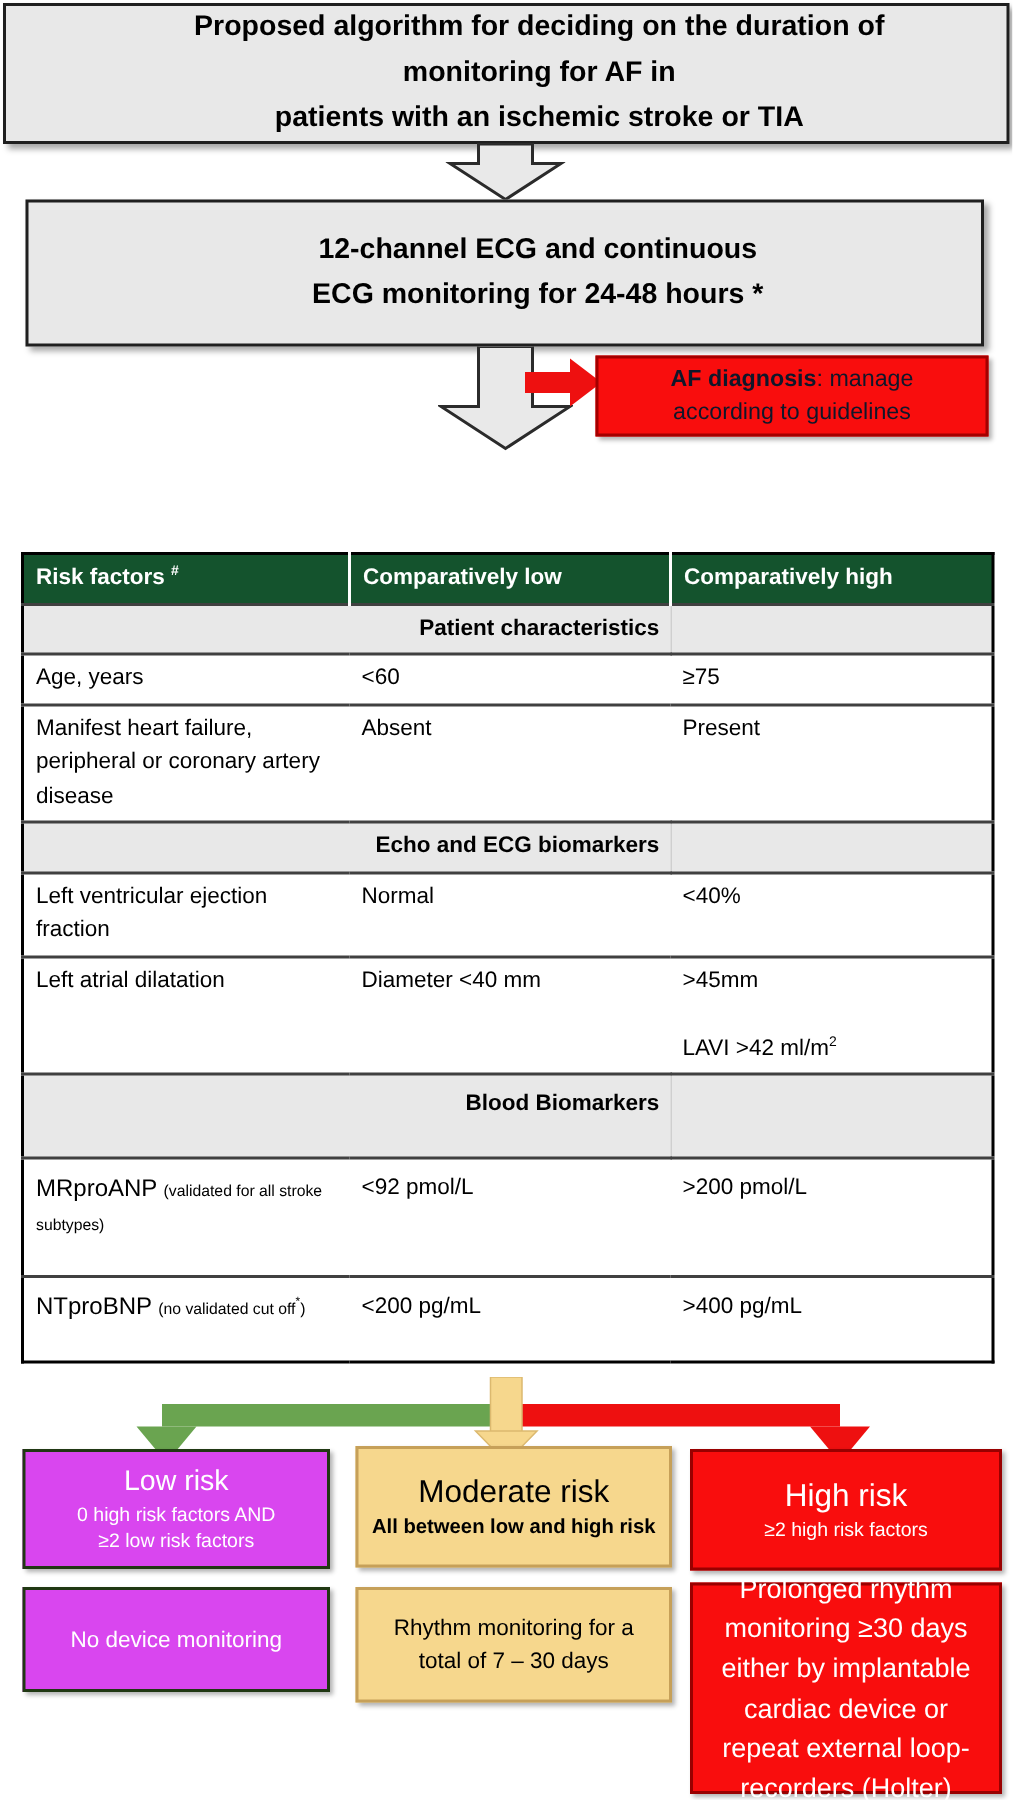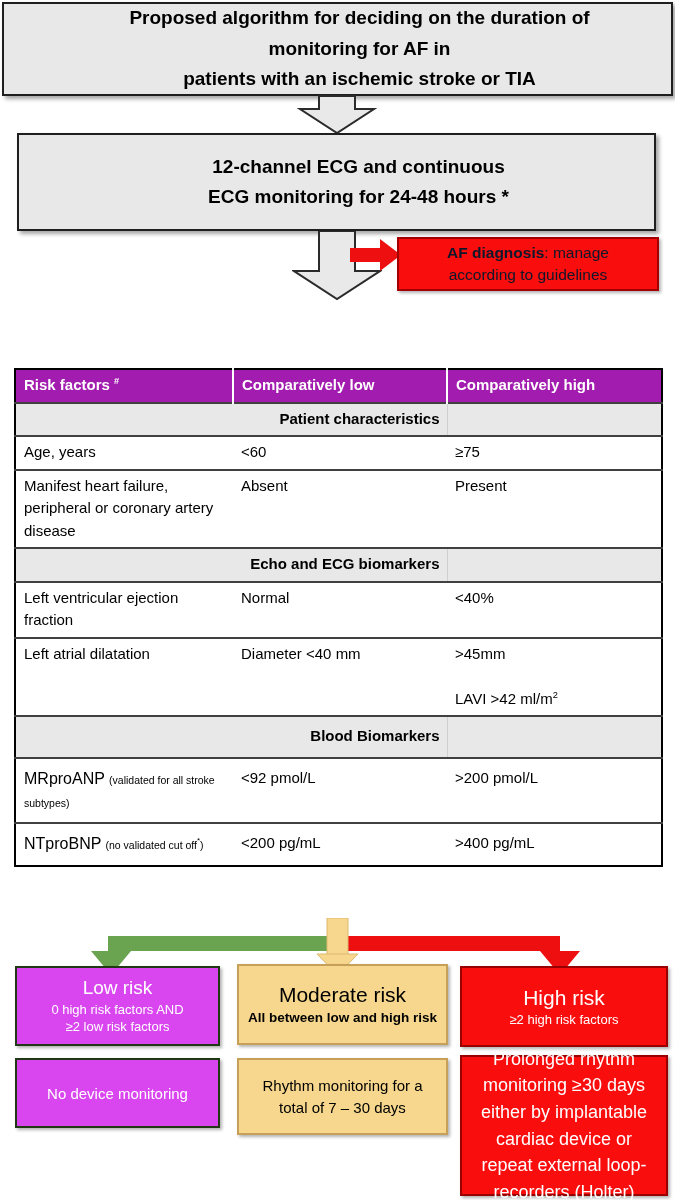--- a/index.html
+++ b/index.html
@@ -34,29 +34,29 @@
     font-weight:bold;font-size:17.5px;
     box-shadow:2px 3px 4px rgba(0,0,0,.4);
   }
   
   .tbl-wrap{left:14px;top:368px;width:647px;}
   table.risk{width:647px;border-collapse:collapse;border:2px solid #000;font-size:15px;table-layout:fixed;}
   table.risk th,table.risk td{
     padding:4px 7px 5px 8px;text-align:left;vertical-align:top;
     line-height:1.5;white-space:pre-line;overflow-wrap:break-word;
   }
-  table.risk thead th{background:#a21caf;color:#fff;font-weight:bold;border-left:2px solid #fff;}
+  table.risk thead th{background:#14532d;color:#fff;font-weight:bold;border-left:2px solid #fff;}
   table.risk thead th:first-child{border-left:none;}
   table.risk tbody tr{border-top:2px solid #404040;}
   table.risk tr.section td{background:#e8e8e8;font-weight:bold;text-align:right;}
   table.risk tr.section td.spacer{border-left:1.5px solid #cfcfcf;}
   table.risk .small{font-size:10.5px;}
   table.risk sup{font-size:.62em;line-height:0;}
   table.risk sup.small{font-size:8px;}
-  table.risk tr.tall td{padding-top:8px;padding-bottom:9px;}
+  table.risk tr.tall td{padding-top:8px;padding-bottom:23px;}
   
   .out{
     display:flex;flex-direction:column;align-items:center;justify-content:center;
     text-align:center;white-space:pre-line;box-shadow:2px 2px 3px rgba(0,0,0,.3);
   }
   .green{background:#d946ef;border:2px solid #203813;color:#fff;}
   .tan{background:#f6d78d;border:2px solid #c6a059;color:#000;}
   .red{background:#f90d0d;border:2px solid #990000;color:#fff;}
   .low-box{left:15px;top:966px;width:205px;height:80px;}
   .mod-box{left:237px;top:964px;width:211px;height:81px;}

